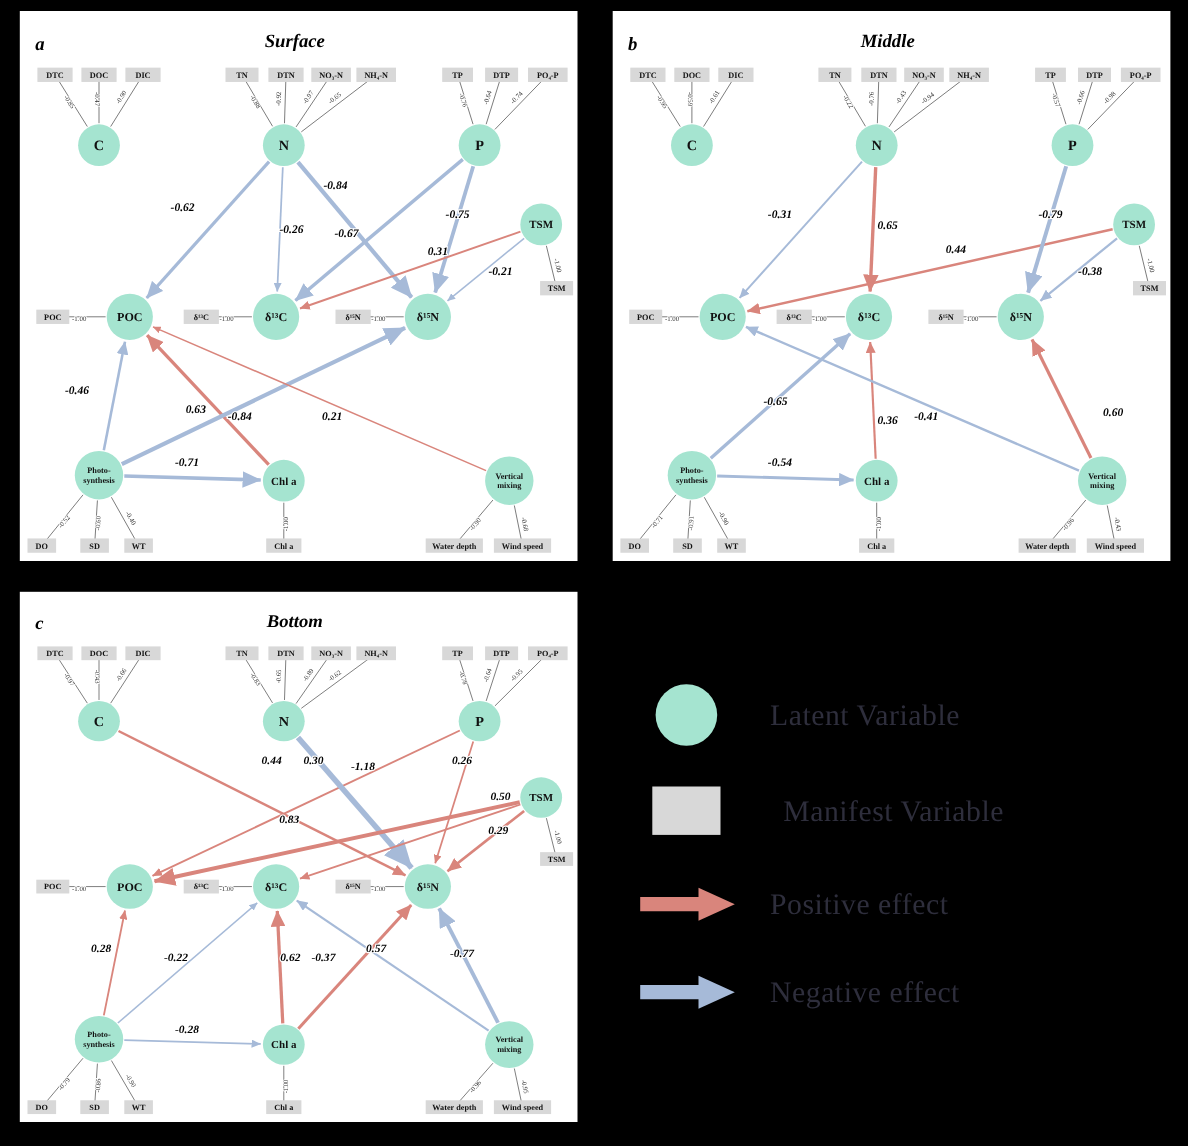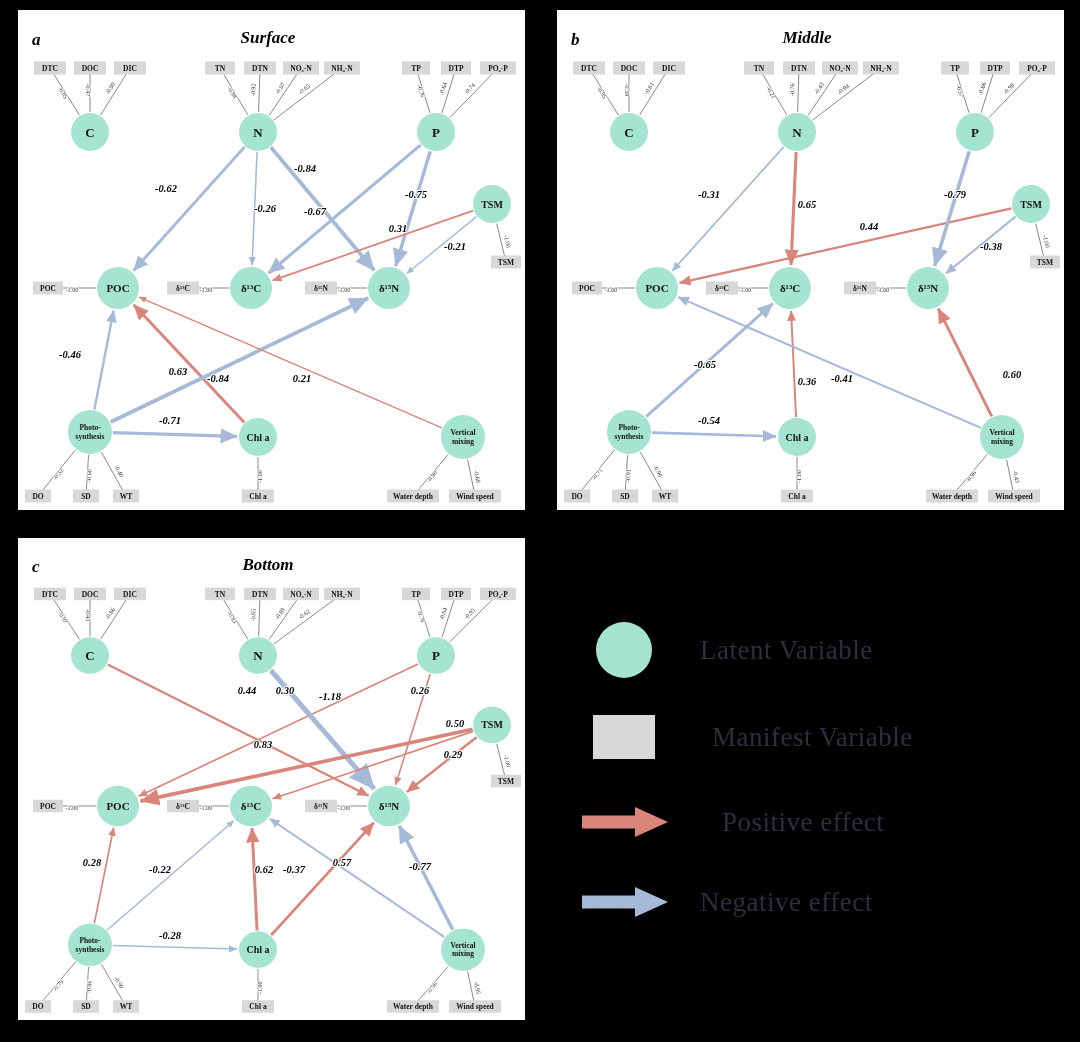--- a/index.html
+++ b/index.html
@@ -445,21 +445,21 @@
         <span class="swatch-circle"></span>
       </span>
       <span class="legend-label">Latent Variable</span>
     </div>
     <div class="legend-row" style="top:107px;gap:12px;">
       <span class="legend-swatch-wrap">
         <span class="swatch-rect"></span>
       </span>
       <span class="legend-label">Manifest Variable</span>
     </div>
-    <div class="legend-row" style="top:197px;gap:22px;">
+    <div class="legend-row" style="top:197px;">
       <span class="legend-swatch-wrap">
         <svg width="92" height="34">
           <line x1="4" y1="17" x2="60" y2="17" stroke="#d9857c" stroke-width="13"></line>
           <polygon points="57,2 90,17 57,32" fill="#d9857c"></polygon>
         </svg>
       </span>
       <span class="legend-label">Positive effect</span>
     </div>
     <div class="legend-row" style="top:277px;text-align:right;">
       <span class="legend-swatch-wrap">

